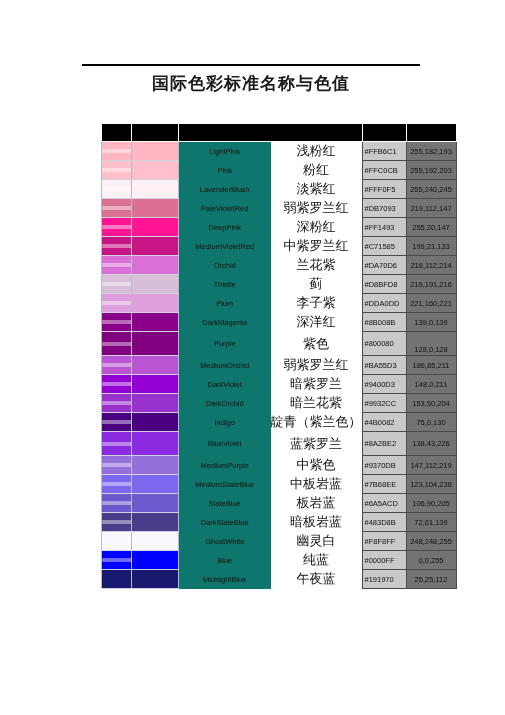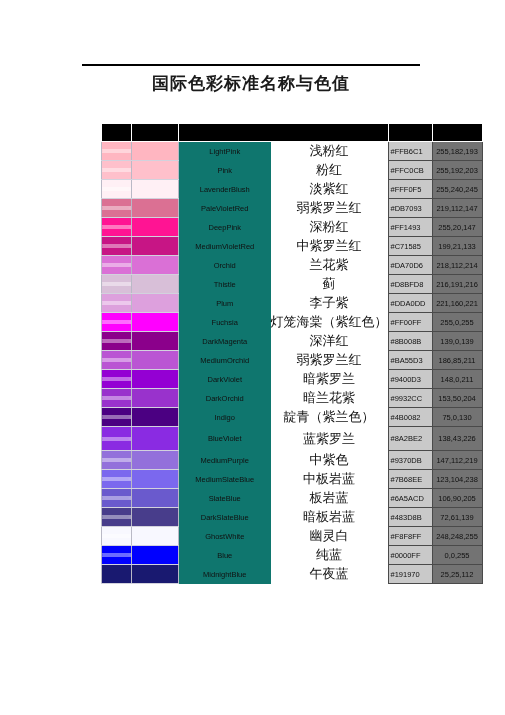--- a/index.html
+++ b/index.html
@@ -258,43 +258,43 @@
         </td>
         <td class="sw sw2" style="background: rgb(221, 160, 221);">
           <div class="plain"></div>
         </td>
         <td class="name">Plum</td>
         <td class="cn">李子紫</td>
         <td class="hex">#DDA0DD</td>
         <td class="rgb">221,160,221</td>
       </tr>
       <tr class="r">
-        <td class="sw sw1" style="background: rgb(255, 0, 255);">
-          <div class="bevel"></div>
-        </td>
-        <td class="sw sw2" style="background: rgb(255, 0, 255);">
-          <div class="plain"></div>
-        </td>
-        <td class="name">Fuchsia</td>
-        <td class="cn">灯笼海棠（紫红色）</td>
-        <td class="hex">#FF00FF</td>
-        <td class="rgb">255,0,255</td>
-      </tr>
-      <tr class="r">
         <td class="sw sw1" style="background: rgb(139, 0, 139);">
           <div class="bevel"></div>
         </td>
         <td class="sw sw2" style="background: rgb(139, 0, 139);">
           <div class="plain"></div>
         </td>
         <td class="name">DarkMagenta</td>
         <td class="cn">深洋红</td>
         <td class="hex">#8B008B</td>
         <td class="rgb">139,0,139</td>
       </tr>
+      <tr class="r tall">
+        <td class="sw sw1" style="background: rgb(128, 0, 128);">
+          <div class="bevel"></div>
+        </td>
+        <td class="sw sw2" style="background: rgb(128, 0, 128);">
+          <div class="plain"></div>
+        </td>
+        <td class="name">Purple</td>
+        <td class="cn">紫色</td>
+        <td class="hex">#800080</td>
+        <td class="rgb bottom-align">128,0,128</td>
+      </tr>
       <tr class="r">
         <td class="sw sw1" style="background: rgb(186, 85, 211);">
           <div class="bevel"></div>
         </td>
         <td class="sw sw2" style="background: rgb(186, 85, 211);">
           <div class="plain"></div>
         </td>
         <td class="name">MediumOrchid</td>
         <td class="cn">弱紫罗兰红</td>
         <td class="hex">#BA55D3</td>

